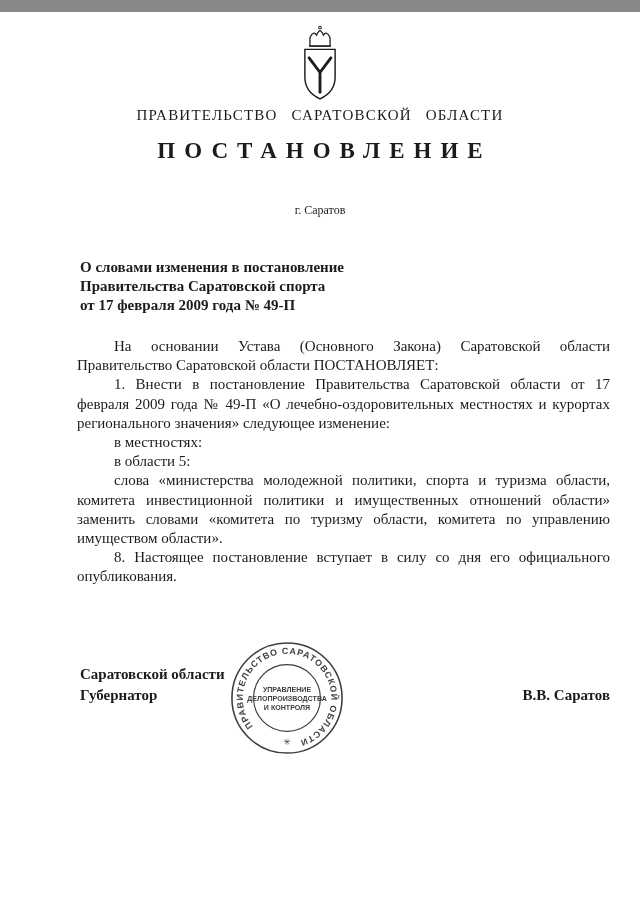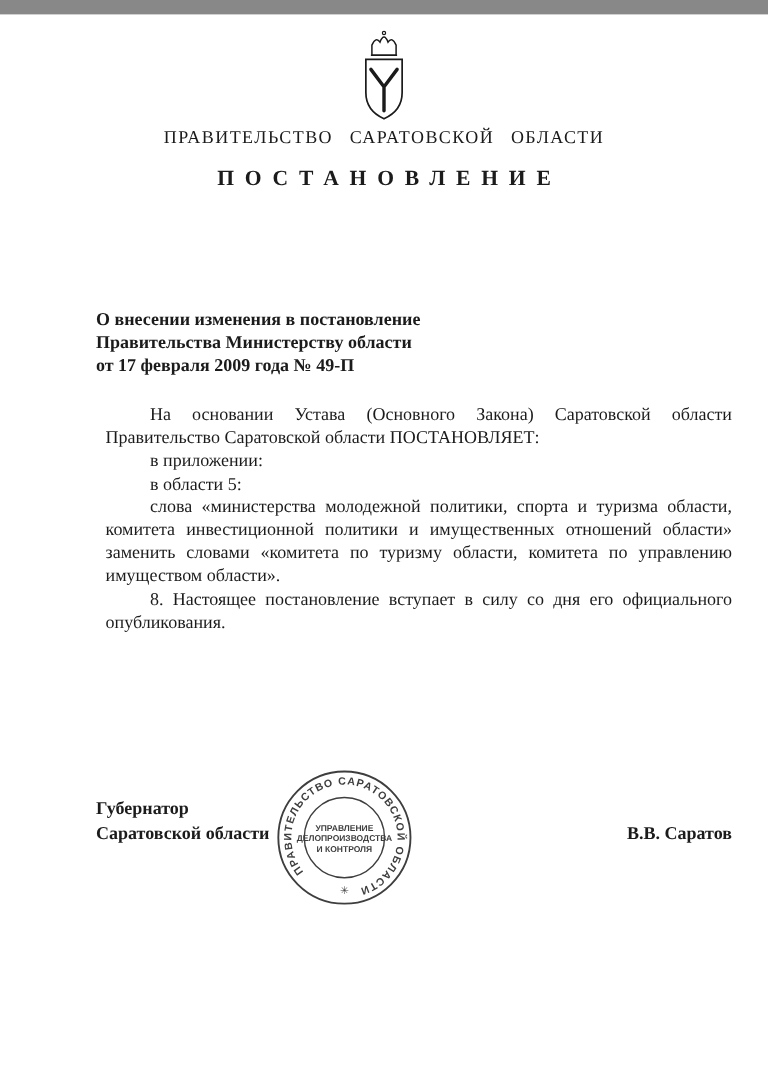--- a/index.html
+++ b/index.html
@@ -22,36 +22,36 @@
     width:52px;height:84px;
   }
   .org-name{
     position:absolute;top:95px;left:0;width:100%;
     text-align:center;
     font-size:15px;letter-spacing:1.2px;word-spacing:9px;
   }
   .doc-type{
     position:absolute;top:126px;left:0;width:100%;
     text-align:center;font-weight:bold;
-    font-size:18px;letter-spacing:9px;text-indent:9px;
+    font-size:23px;letter-spacing:9px;text-indent:9px;
   }
   .date-line{
     position:absolute;top:159px;left:0;width:100%;
     text-align:center;font-weight:bold;font-size:15px;
   }
   .city-line{
     position:absolute;top:191px;left:0;width:100%;
     text-align:center;font-size:12px;
   }
   .subject{
     position:absolute;top:246px;left:80px;right:30px;
     font-weight:bold;font-size:15px;line-height:19px;
   }
   .body-text{
-    position:absolute;top:325px;left:88px;right:30px;
+    position:absolute;top:325px;left:77px;right:30px;
     font-size:15px;line-height:19.2px;text-align:justify;
   }
   .body-text p{margin:0;text-indent:37px;}
   .body-text p.short{text-align:left;}
   .signature{
     position:absolute;top:652px;left:80px;right:30px;
     display:flex;justify-content:space-between;align-items:flex-end;
     font-weight:bold;font-size:15px;line-height:21px;
   }
   .stamp{
@@ -82,39 +82,41 @@
       <path class="line-art" d="M12,35 H48 V68 Q48,86 30,94 Q12,86 12,68 Z" stroke-width="1.7"></path>
 
       <path class="line-art" d="M29,61 Q23,53 17,45" stroke-width="3.4" stroke-linecap="round"></path>
       <path class="line-art" d="M31,61 Q37,53 43,45" stroke-width="3.4" stroke-linecap="round"></path>
       <path class="line-art" d="M30,62 L30,86" stroke-width="3.4" stroke-linecap="round"></path>
     </svg>
   </div>
 
   <div class="org-name">ПРАВИТЕЛЬСТВО САРАТОВСКОЙ ОБЛАСТИ</div>
   <div class="doc-type">ПОСТАНОВЛЕНИЕ</div>
+  <div class="city-line">г. Саратов</div>
 
   <div class="subject">
-    <div>О внесении изменения в постановление</div>
-    <div>Правительства Министерству области</div>
+    <div>О словами изменения в постановление</div>
+    <div>Правительства Саратовской спорта</div>
     <div>от 17 февраля 2009 года № 49-П</div>
   </div>
 
   <div class="body-text">
     <p>На основании Устава (Основного Закона) Саратовской области Правительство Саратовской области ПОСТАНОВЛЯЕТ:</p>
-    <p class="short">в приложении:</p>
+    <p>1. Внести в постановление Правительства Саратовской области от 17 февраля 2009 года № 49-П «О лечебно-оздоровительных местностях и курортах регионального значения» следующее изменение:</p>
+    <p class="short">в местностях:</p>
     <p class="short">в области 5:</p>
     <p>слова «министерства молодежной политики, спорта и туризма области, комитета инвестиционной политики и имущественных отношений области» заменить словами «комитета по туризму области, комитета по управлению имуществом области».</p>
     <p>8. Настоящее постановление вступает в силу со дня его официального опубликования.</p>
   </div>
 
   <div class="signature">
     <div>
+      <div>Саратовской области</div>
       <div>Губернатор</div>
-      <div>Саратовской области</div>
     </div>
     <div>В.В. Саратов</div>
   </div>
 
   <div class="stamp">
     <svg viewBox="0 0 120 120" width="118" height="118" aria-hidden="true">
       <circle cx="60" cy="60" r="56" fill="none" stroke="var(--stamp_ink)" stroke-width="1.6"></circle>
       <circle cx="60" cy="60" r="34" fill="none" stroke="var(--stamp_ink)" stroke-width="1.2"></circle>
       <path id="ringPath" d="M 25.5,88.9 A 45,45 0 1,1 94.5,31.1 A 45,45 0 1,1 25.5,88.9" fill="none"></path>
       <text class="ring-text" textLength="0">

